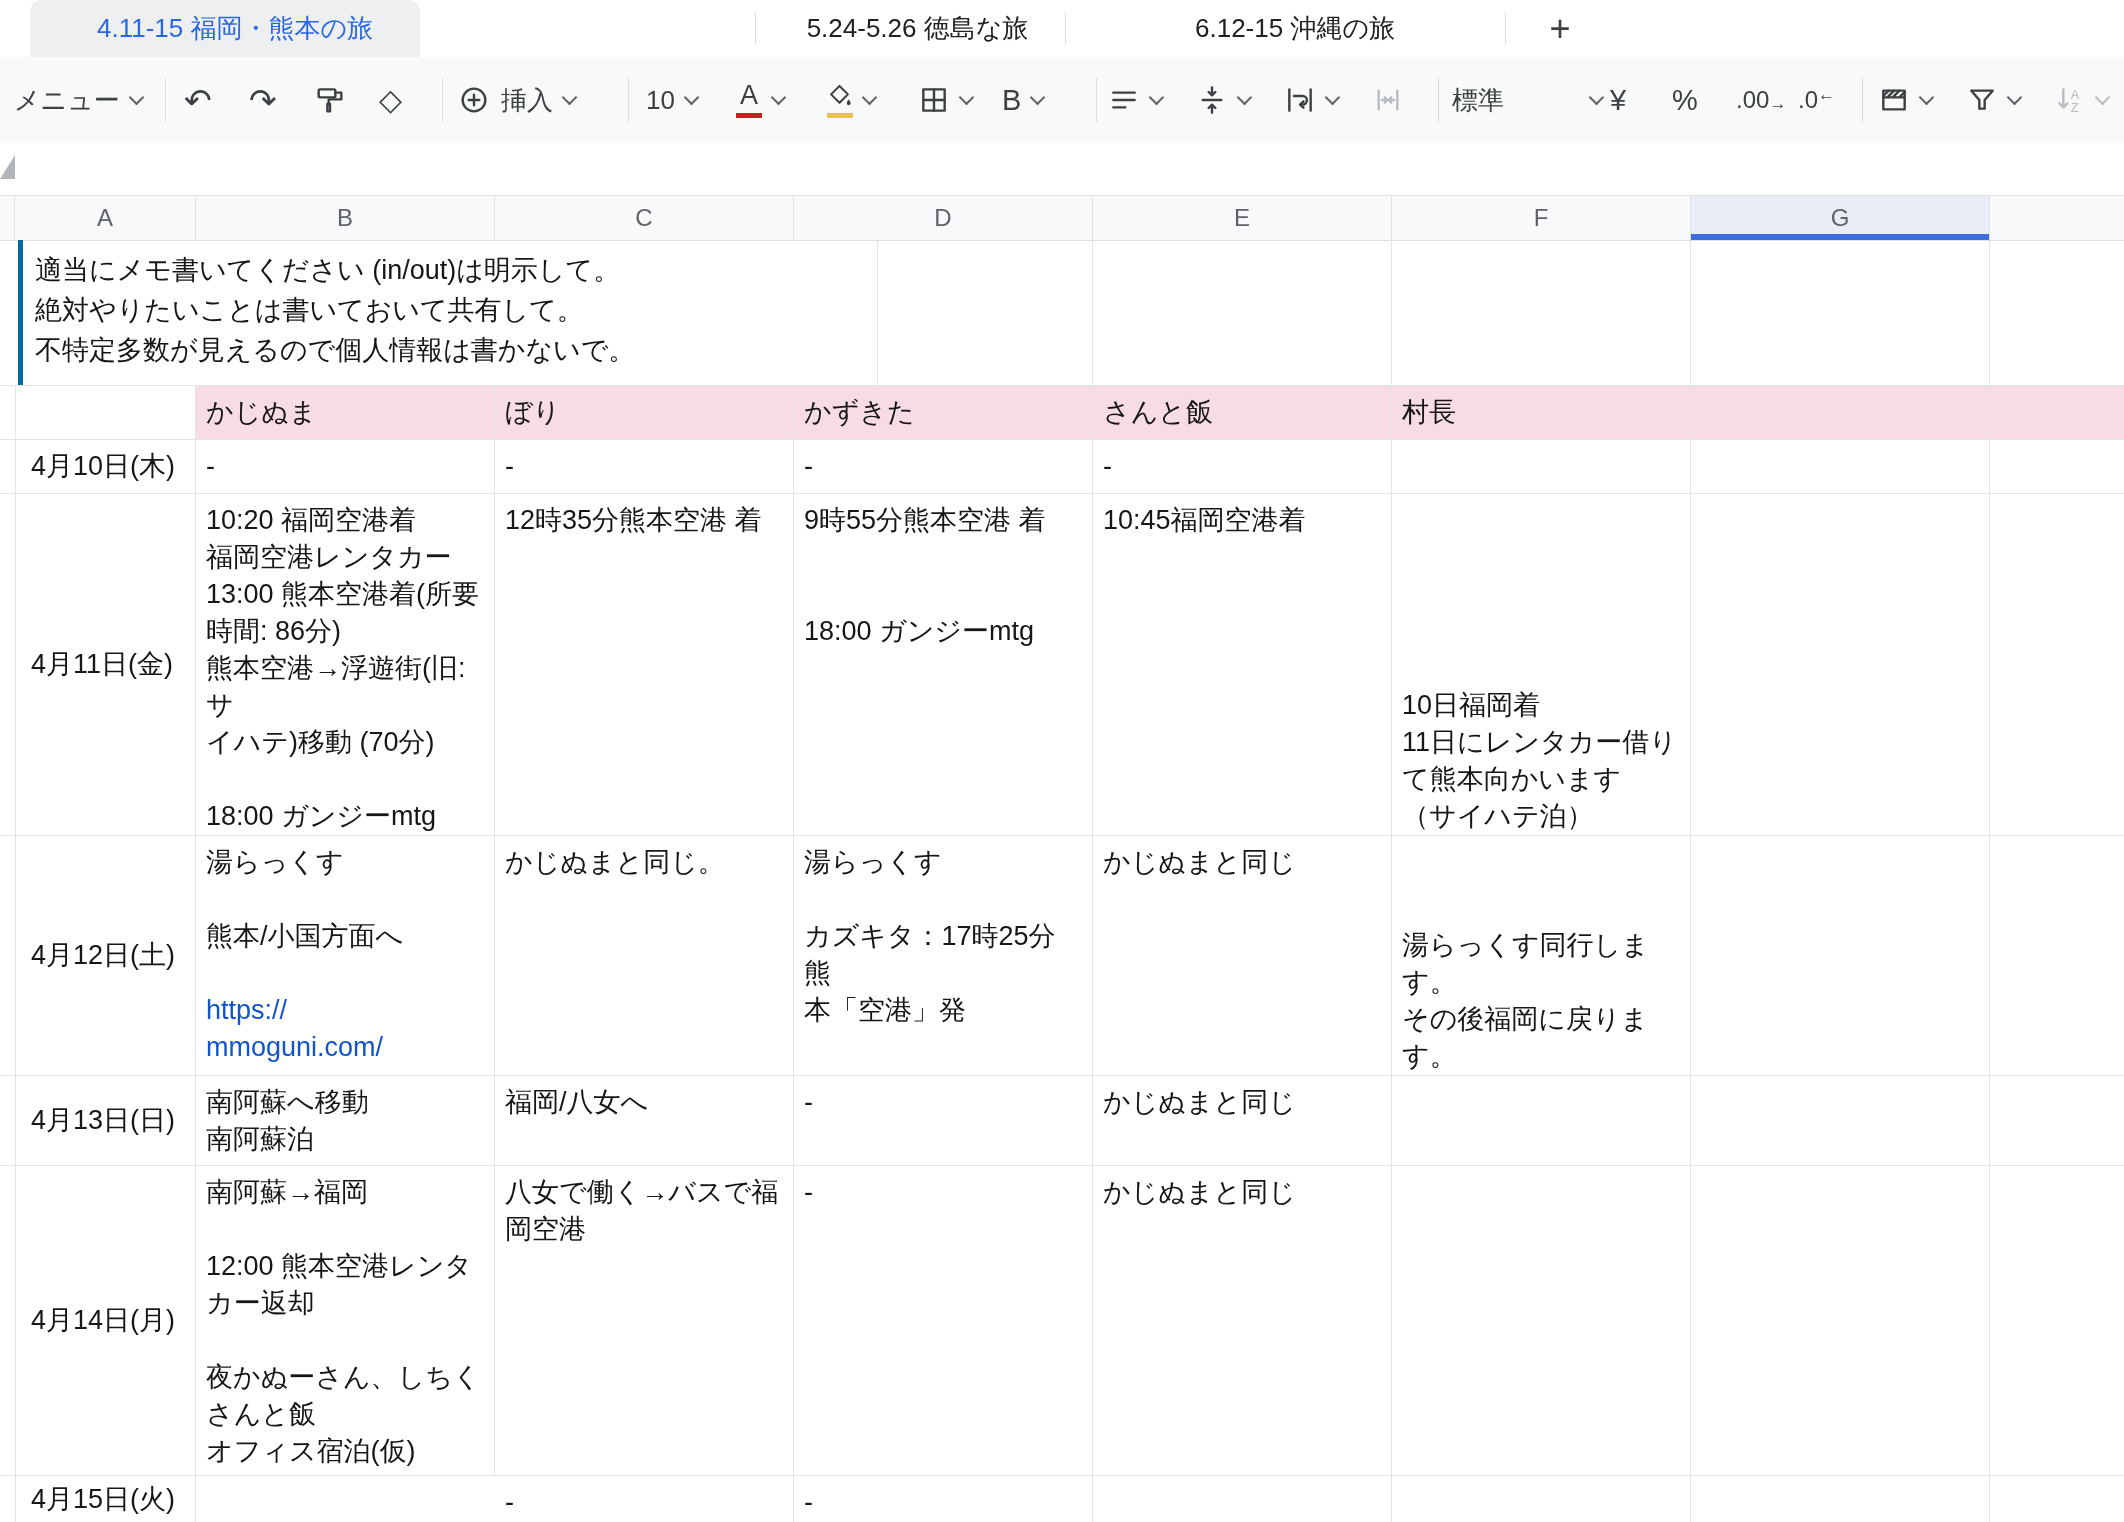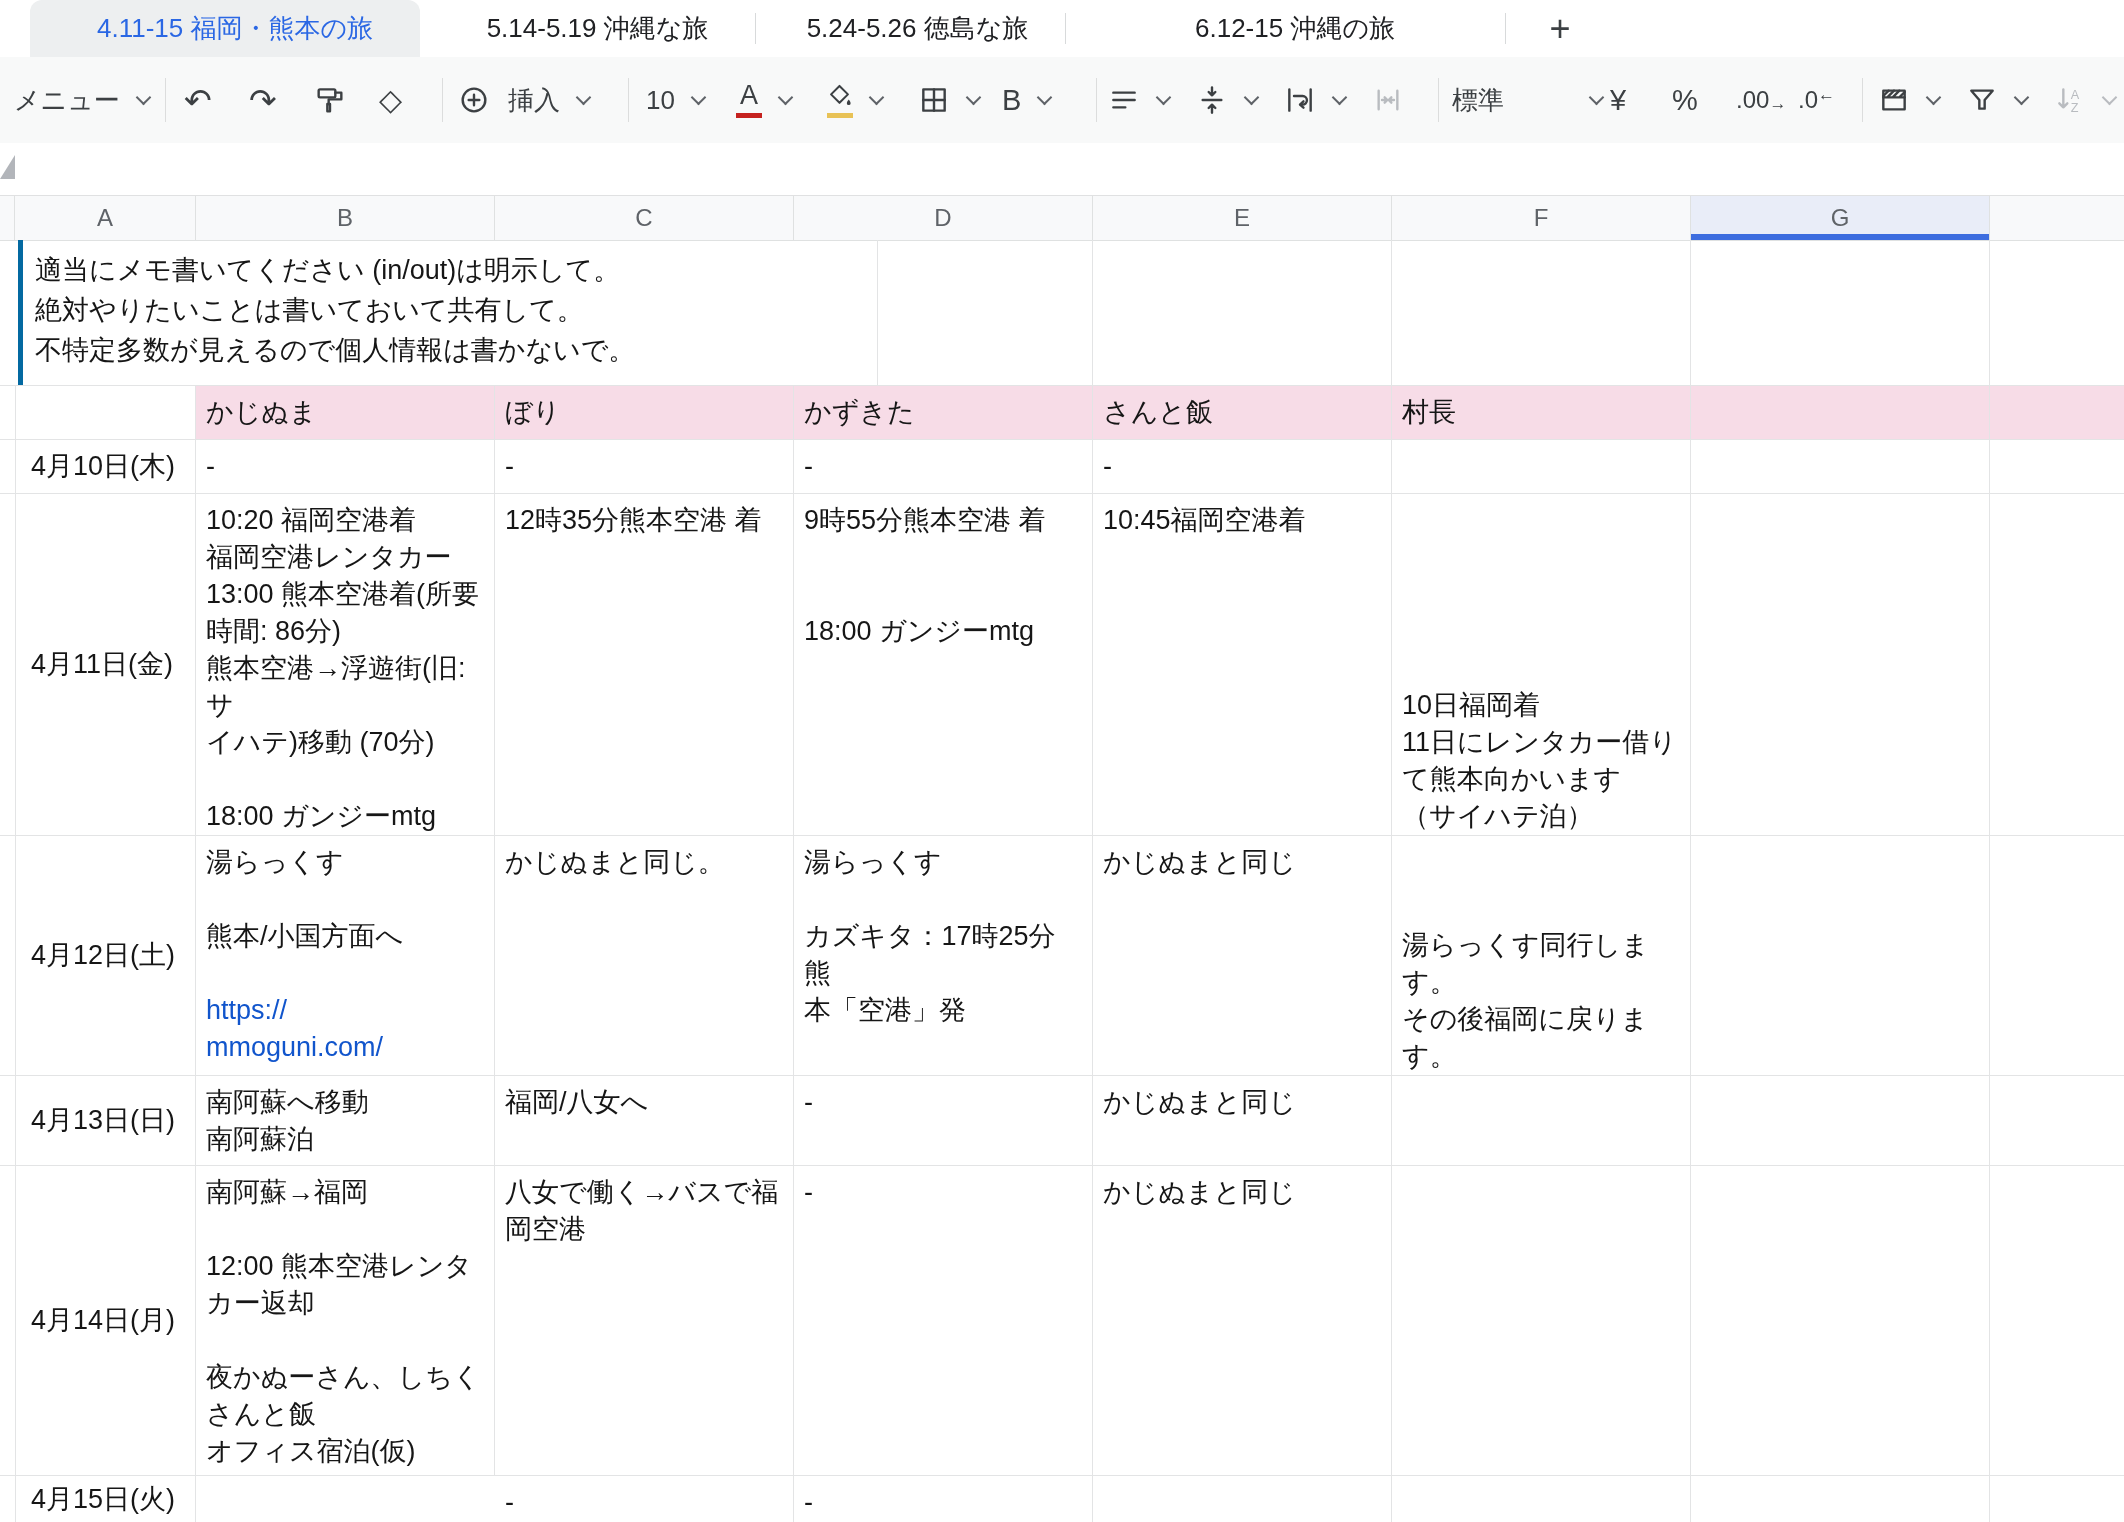--- a/index.html
+++ b/index.html
@@ -10,21 +10,21 @@
   .tabbar { position:absolute; left:0; top:0; width:2124px; height:57px; background:#fff; }
   .tab { position:absolute; top:0; height:57px; display:flex; align-items:center; justify-content:center;
          font-size:26px; color:#202124; cursor:default;padding-left:20px; }
   .tab.active { background:#edeff0; border-radius:12px 12px 0 0; color:#2a67e4; }
   .tabsep { position:absolute; top:13px; width:1px; height:31px; background:#d8dadb; }
   .tab-add { position:absolute; top:0; height:57px; display:flex; align-items:center; justify-content:center;
              width:60px; font-size:36px; font-weight:300; color:#3c4043; }
 
   
   .toolbar { position:absolute; left:0; top:57px; width:2124px; height:86px; background:#f8f9f9; }
-  .tbtn { position:absolute; top:0; height:86px; display:flex; align-items:center; gap:18px;
+  .tbtn { position:absolute; top:0; height:86px; display:flex; align-items:center; gap:11px;
           background:none; border:none; color:#3c4043; font-family:inherit; }
   .tsep { position:absolute; top:21px; width:1px; height:44px; background:#dcdddd; }
   .tlabel { font-size:26px; color:#3c4043; }
   .gly { font-size:33px; line-height:1; color:#3c4043; }
   .chev { width:11px; height:11px; border-right:2.2px solid #5f6368; border-bottom:2.2px solid #5f6368;
           transform:rotate(45deg); margin-top:-6px; display:inline-block; }
   .chev.dis { border-color:#b9bcc0; }
   .ic { width:32px; height:32px; stroke:#3c4043; fill:none; stroke-width:1.8; stroke-linecap:round; stroke-linejoin:round; }
   .ic.dis { stroke:#b9bcc0; }
   .colorbtn { display:flex; flex-direction:column; align-items:center; line-height:1; }
@@ -61,23 +61,20 @@
   .sheetlink { color:#1155cc; white-space:pre-line; }
   .namecell { display:flex; align-items:center; padding-top:0; }
 </style>
 </head>
 <body>
 
 <div class="tabbar">
   <div class="tab active" style="left:30px; width:390px;">
     <span>4.11-15 福岡・熊本の旅</span>
   </div>
-  <div class="tab" style="left:440px; width:295px;">
-    <span>5.14-5.19 沖縄な旅</span>
-  </div>
   <div class="tabsep" style="left:755px;"></div>
   <div class="tab" style="left:775px; width:265px;">
     <span>5.24-5.26 徳島な旅</span>
   </div>
   <div class="tabsep" style="left:1065px;"></div>
   <div class="tab" style="left:1085px; width:400px;">
     <span>6.12-15 沖縄の旅</span>
   </div>
   <div class="tabsep" style="left:1505px;"></div>
   <div class="tab-add" style="left:1530px;">

